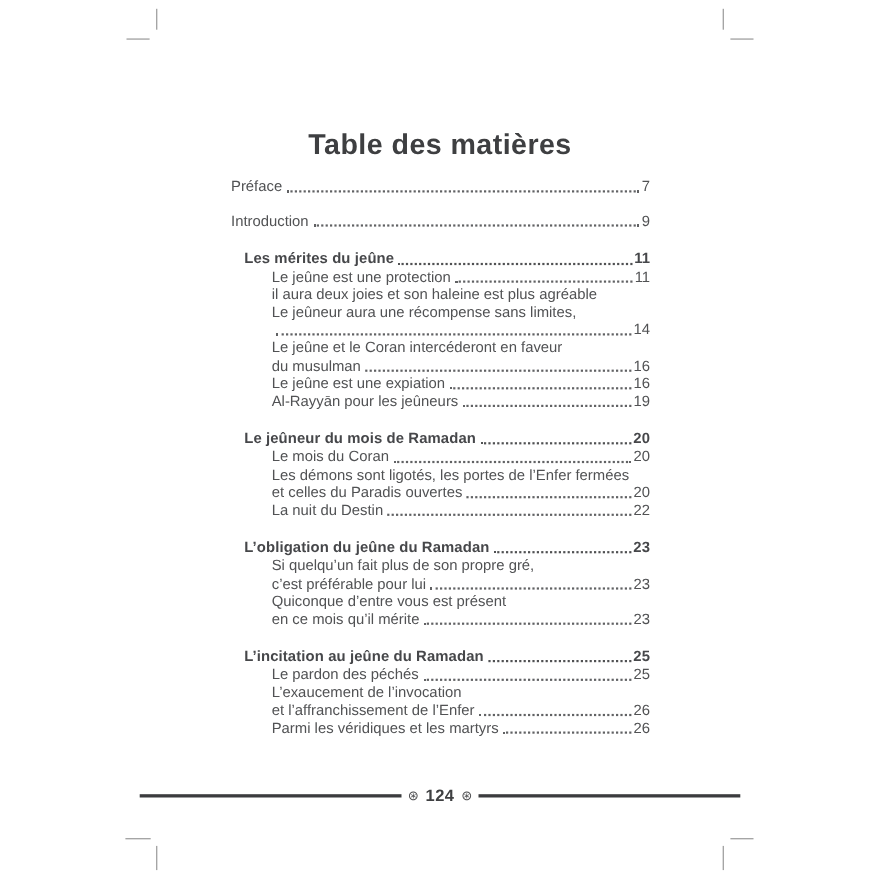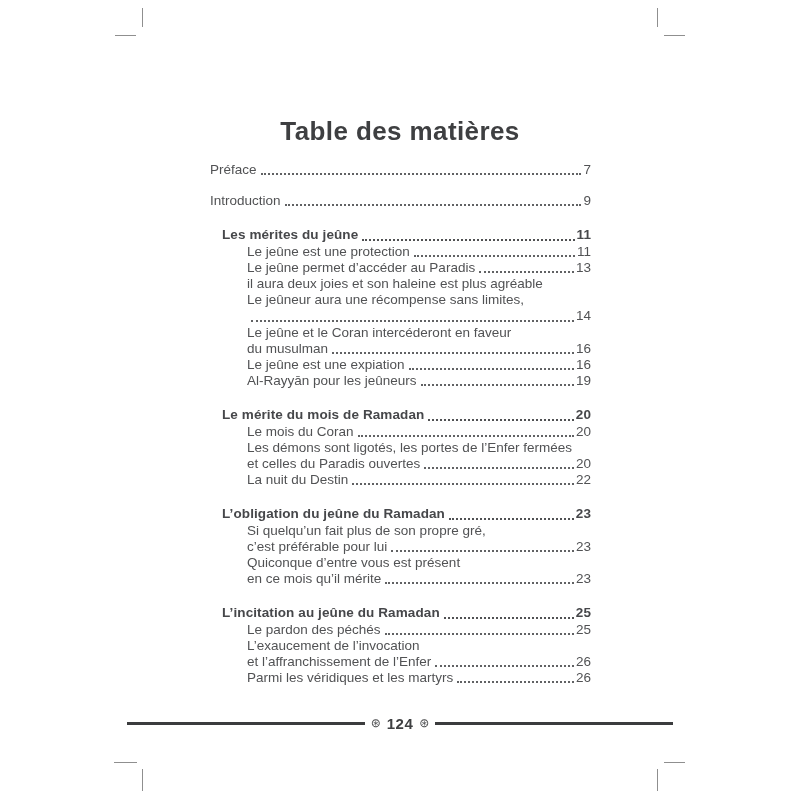--- a/index.html
+++ b/index.html
@@ -137,27 +137,20 @@
       </div>
       <div class="entry l1">
         <div class="row">
           <span class="txt">Le jeûne est une protection</span>
           <span class="leader"></span>
           <span class="pg">11</span>
         </div>
       </div>
       <div class="entry l1">
         <div class="row">
-          <span class="txt">Le jeûne permet d’accéder au Paradis</span>
-          <span class="leader"></span>
-          <span class="pg">13</span>
-        </div>
-      </div>
-      <div class="entry l1">
-        <div class="row">
           <span class="txt">il aura deux joies et son haleine est plus agréable</span>
         </div>
         <div class="row">
           <span class="txt">Le jeûneur aura une récompense sans limites,</span>
         </div>
         <div class="row">
           <span class="leader"></span>
           <span class="pg">14</span>
         </div>
       </div>
@@ -180,21 +173,21 @@
       </div>
       <div class="entry l1">
         <div class="row">
           <span class="txt">Al-Rayyān pour les jeûneurs</span>
           <span class="leader"></span>
           <span class="pg">19</span>
         </div>
       </div>
       <div class="entry l0 bold">
         <div class="row">
-          <span class="txt">Le mérite du mois de Ramadan</span>
+          <span class="txt">Le jeûneur du mois de Ramadan</span>
           <span class="leader"></span>
           <span class="pg">20</span>
         </div>
       </div>
       <div class="entry l1">
         <div class="row">
           <span class="txt">Le mois du Coran</span>
           <span class="leader"></span>
           <span class="pg">20</span>
         </div>

